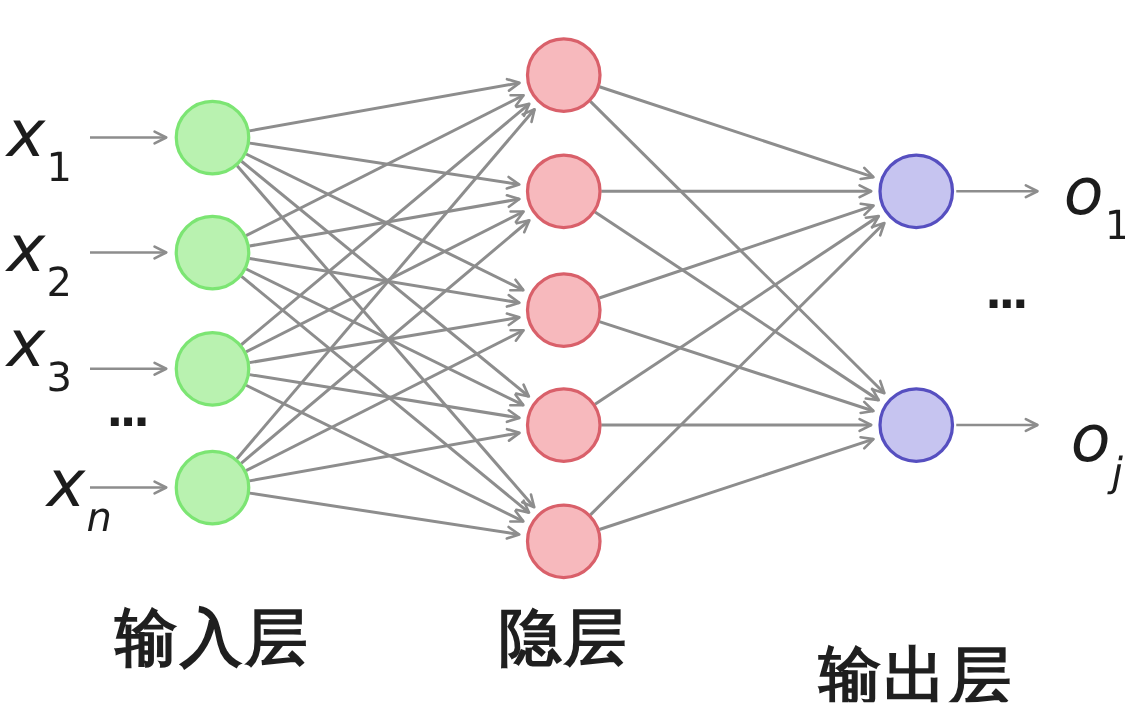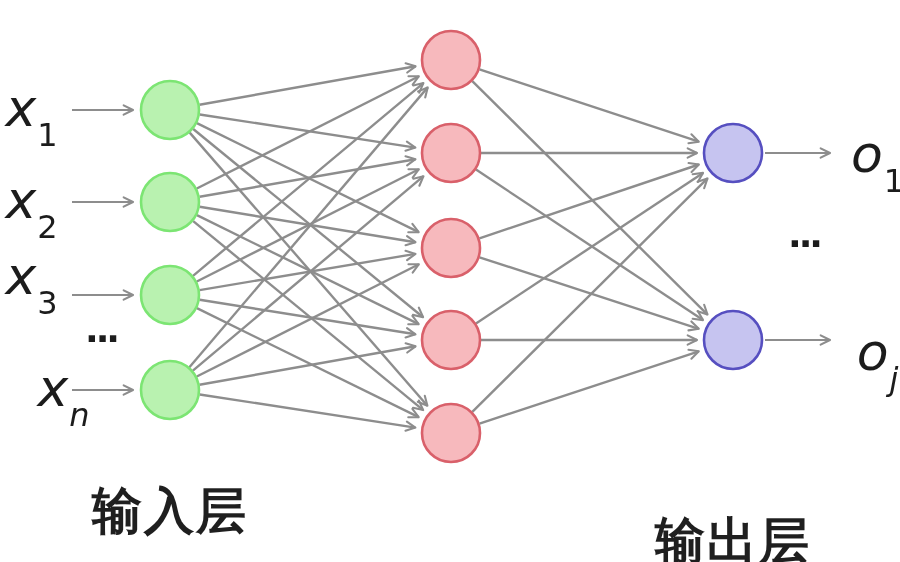--- a/index.html
+++ b/index.html
@@ -100,14 +100,15 @@
       <div class="mlabel" style="left: 31px; top: 200px;"><span>x</span><sub class="">2</sub></div>
       <div class="mlabel" style="left: 31px; top: 276px;"><span>x</span><sub class="">3</sub></div>
       <div class="mlabel" style="left: 31px; top: 388px; margin-left: 32px;"><span>x</span><sub class="it">n</sub></div>
       <div class="mlabel" style="left: 877px; top: 154px;"><span>o</span><sub class="">1</sub></div>
       <div class="mlabel" style="left: 877px; top: 352px;"><span>o</span><sub class="it">j</sub></div>
       <div class="dots" style="left: 101px; top: 339px;">...</div>
       <div class="dots" style="left: 804px; top: 244px;">...</div>
     </div>
 
   <div class="caption" id="cap-input" style="left: 170px; top: 511px;">输入层</div>
+  <div class="caption" id="cap-hidden" style="left: 451px; top: 511px;">隐层</div>
   <div class="caption" id="cap-output" style="left: 733px; top: 541px; text-align: right;">输出层</div>
 </div>
 
 </body></html>

